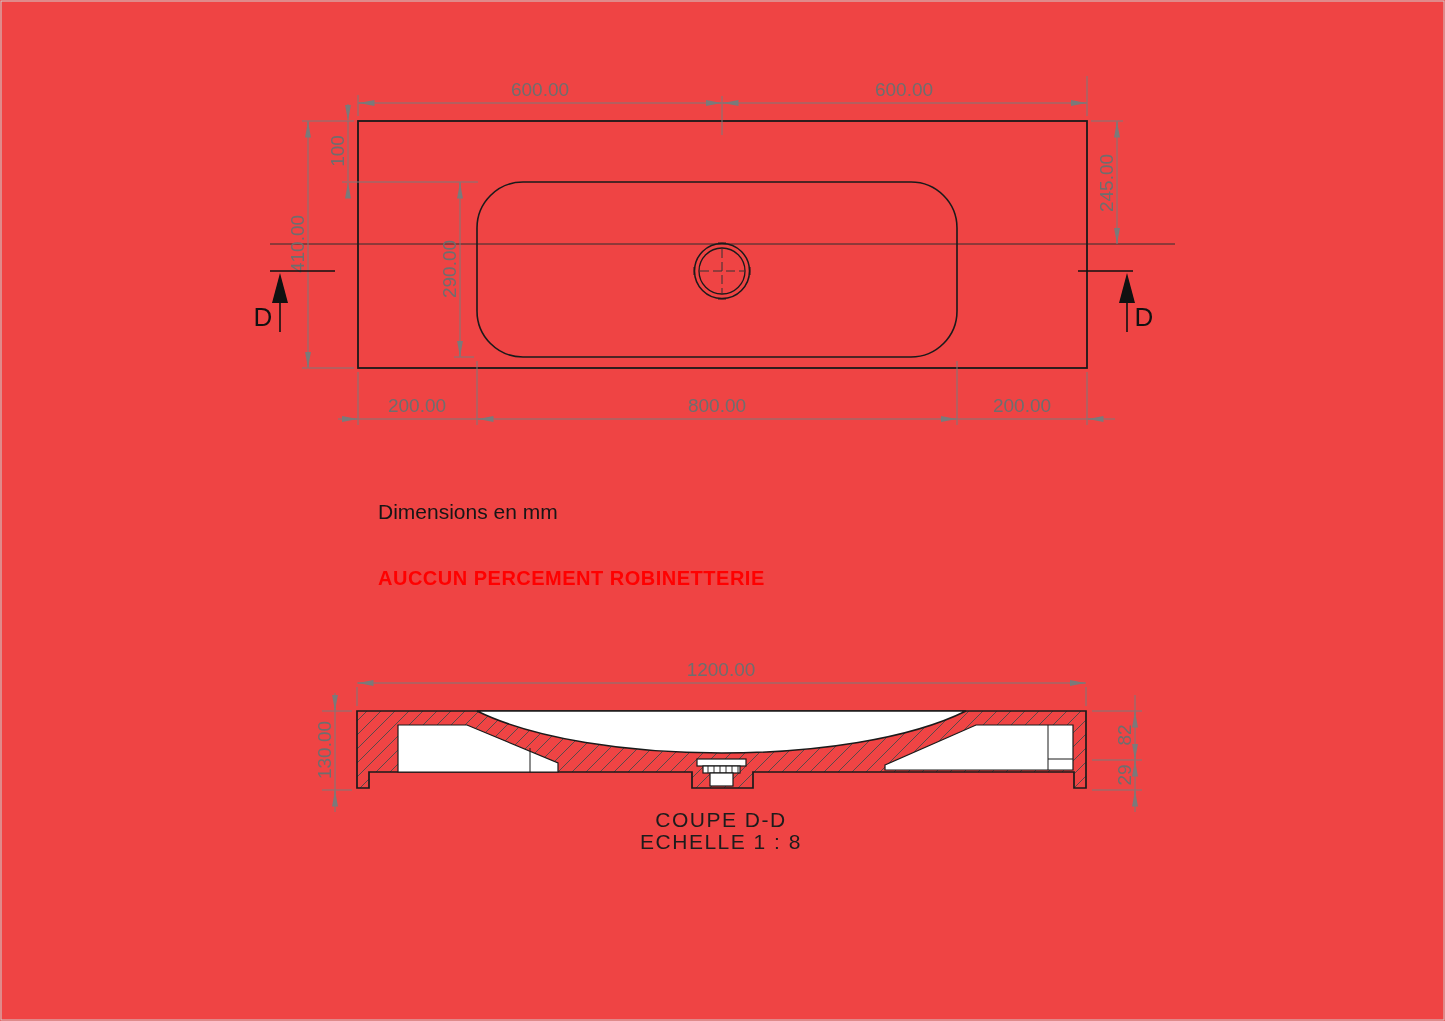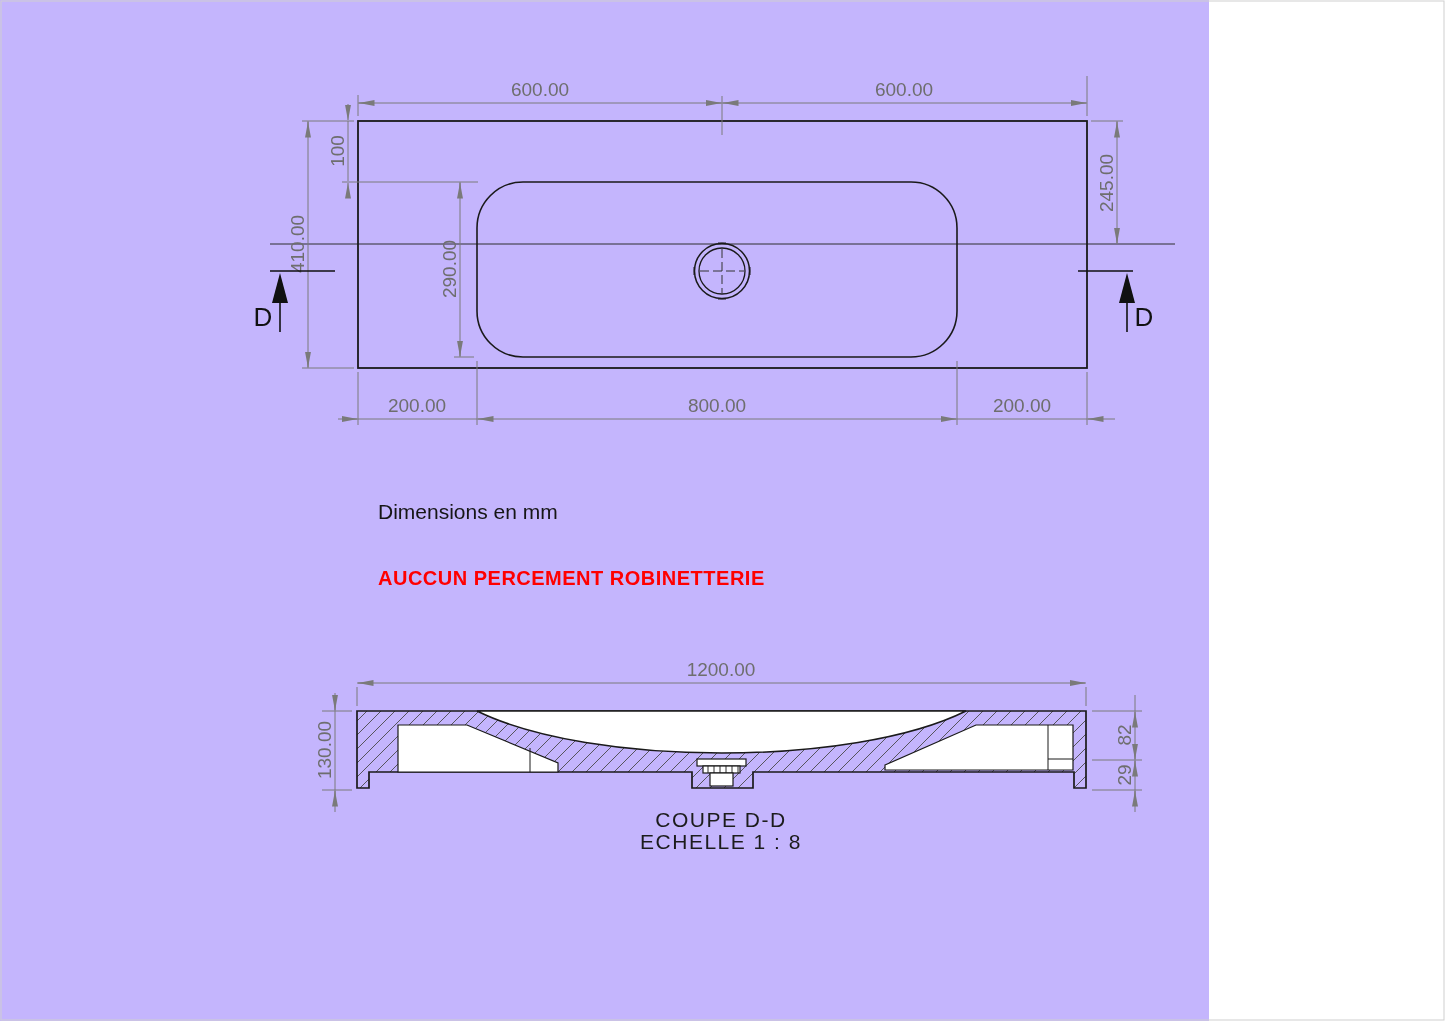--- a/index.html
+++ b/index.html
@@ -1,19 +1,19 @@
 <!DOCTYPE html>
 <html><head>
 <meta charset="utf-8">
 <style>
   html,body{margin:0;padding:0;background:#ffffff;}
   .sheet{
     position:relative;
-    width:1209px;height:1021px;
-    background:#c4b5fd;
+    width:1445px;height:1021px;
+    background:#ef4444;
     font-family:"Liberation Sans", sans-serif;
     text-align:right;
   }
   svg{display:block;}
   text{font-family:"Liberation Sans", sans-serif;}
   .dimtxt{fill:#6e6e6e;font-size:19px;}
   .notetxt{fill:#161616;font-size:21px;}
   .warntxt{fill:#ff0000;font-size:20px;font-weight:bold;letter-spacing:0.5px;}
   .captxt{fill:#1c1c1c;font-size:21px;letter-spacing:1.5px;}
   .dlabel{fill:#111111;font-size:26px;}

